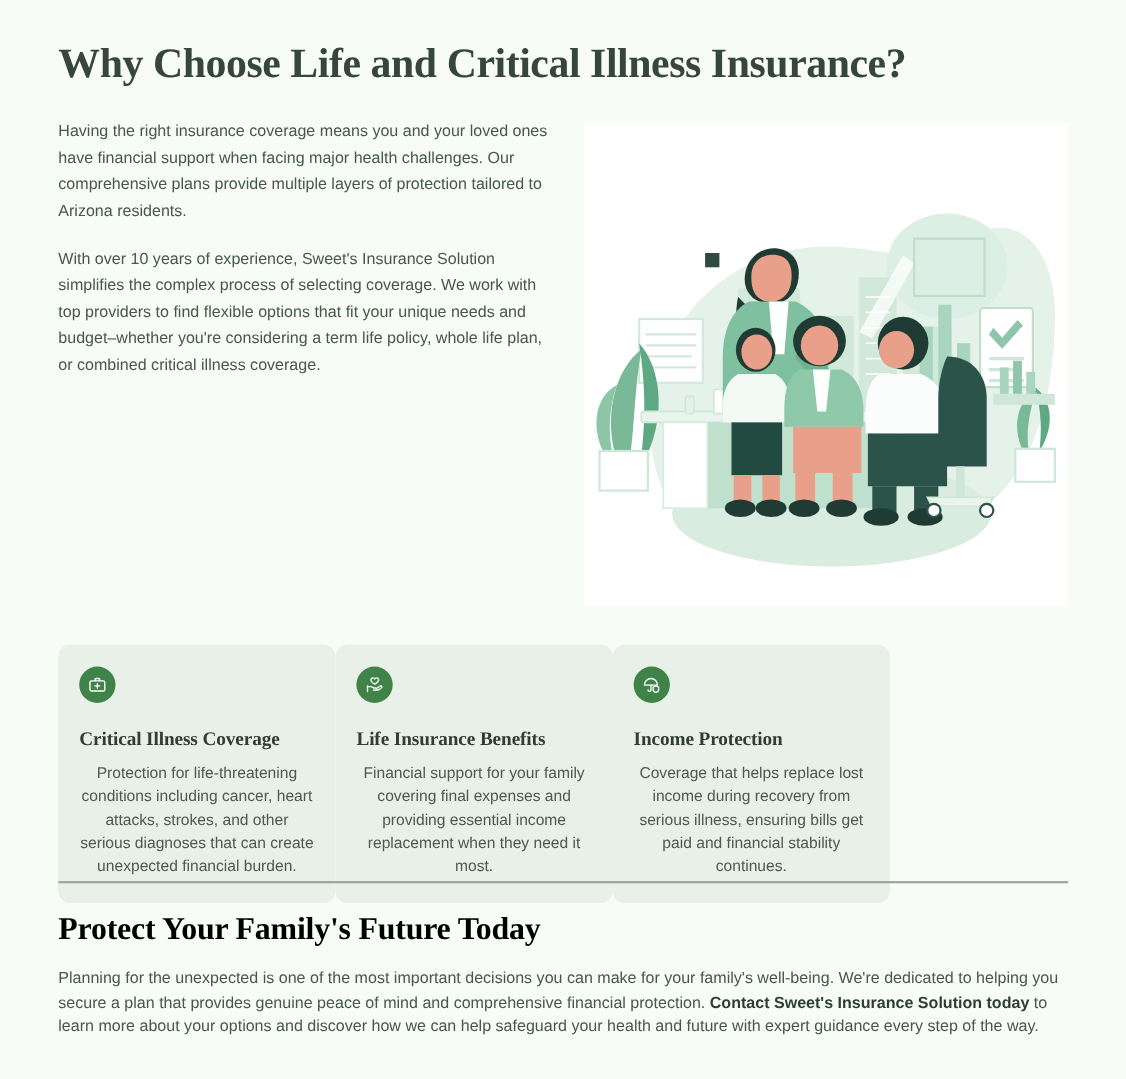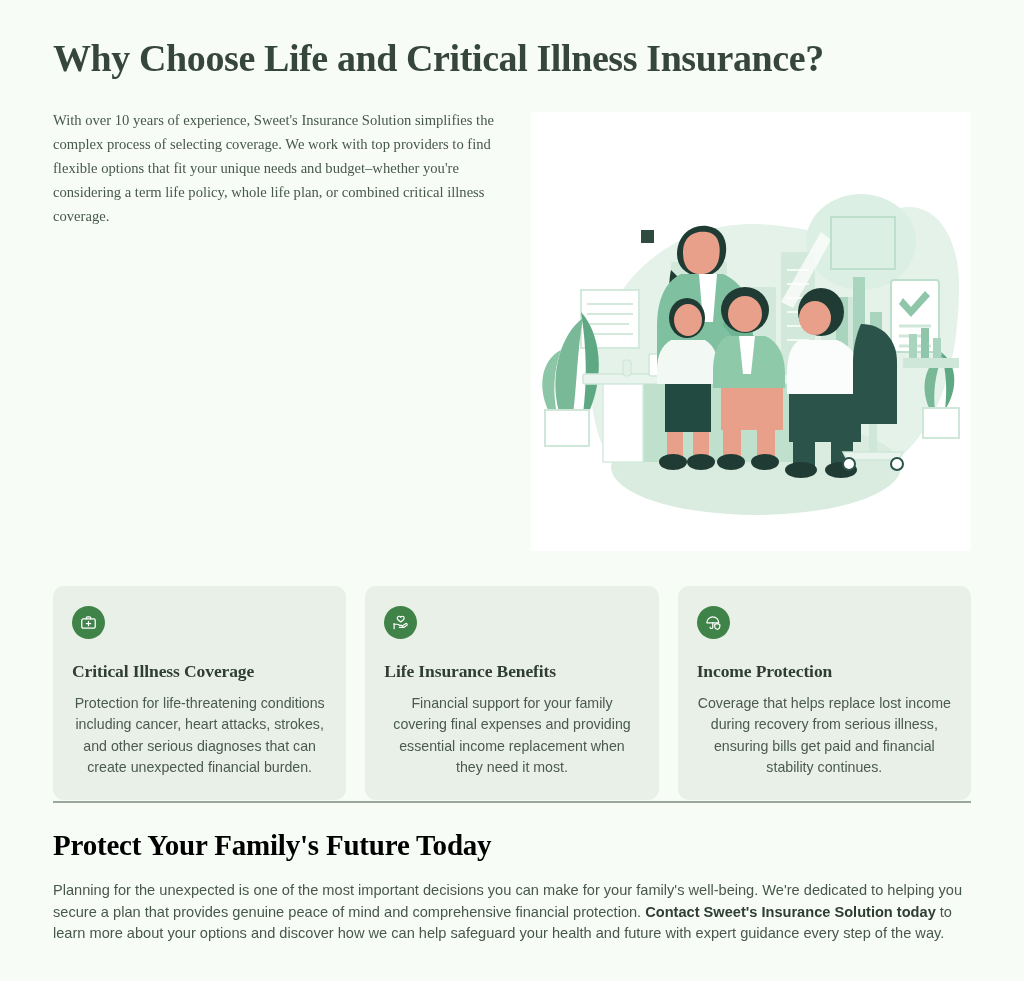--- a/index.html
+++ b/index.html
@@ -44,42 +44,41 @@
     left: 53px;
     top: 108px;
     width: 446px;
   }
   .intro-col p {
     font-size: 14.6px;
     line-height: 24px;
     color: #48574c;
     margin-bottom: 20px;
   }
-  .intro-col p:last-child { margin-bottom: 0; font-family: Liberation Serif, serif; }
+  .intro-col p:last-child { margin-bottom: 0; }
 
   
   .illus-panel {
     position: absolute;
     left: 531px;
     top: 112px;
     width: 440px;
     height: 439px;
     background: #ffffff;
     overflow: hidden;
   }
   .illus-svg { display: block; width: 440px; height: 439px; }
 
   
   .cards {
     position: absolute;
     left: 53px;
     top: 586px;
-    width: 918px;
+    width: 756px;
     display: flex;
-    gap: 19px;
   }
   .card {
     width: 300px;
     min-height: 196px;
     background: #e9f0e7;
     border-radius: 11px;
     padding: 20px 19px 22px 19px;
   }
   .card-icon {
     width: 33px;
@@ -142,20 +141,21 @@
   .cta-body b { font-weight: bold; color: #2f3d33; margin-top: 25px; }
 </style>
 </head>
 <body>
 
 <div class="page">
 
   <h1 class="h1-title">Why Choose Life and Critical Illness Insurance?</h1>
 
   <div class="intro-col">
+    <p>Having the right insurance coverage means you and your loved ones have financial support when facing major health challenges. Our comprehensive plans provide multiple layers of protection tailored to Arizona residents.</p>
     <p>With over 10 years of experience, Sweet's Insurance Solution simplifies the complex process of selecting coverage. We work with top providers to find flexible options that fit your unique needs and budget–whether you're considering a term life policy, whole life plan, or combined critical illness coverage.</p>
   </div>
 
   <div class="illus-panel">
     <svg class="illus-svg" viewBox="0 0 440 439" xmlns="http://www.w3.org/2000/svg">
       <rect width="440" height="439" fill="#ffffff"></rect>
 
       <path d="M70 330 C40 250 80 150 170 120 C250 95 300 140 340 110 C390 72 430 110 428 180 C426 270 400 340 330 370 C250 404 110 400 70 330 Z" fill="#e4f2ea"></path>
       <ellipse cx="330" cy="130" rx="55" ry="48" fill="#dcefe4"></ellipse>
       <ellipse cx="225" cy="355" rx="145" ry="48" fill="#d9ecdf"></ellipse>

